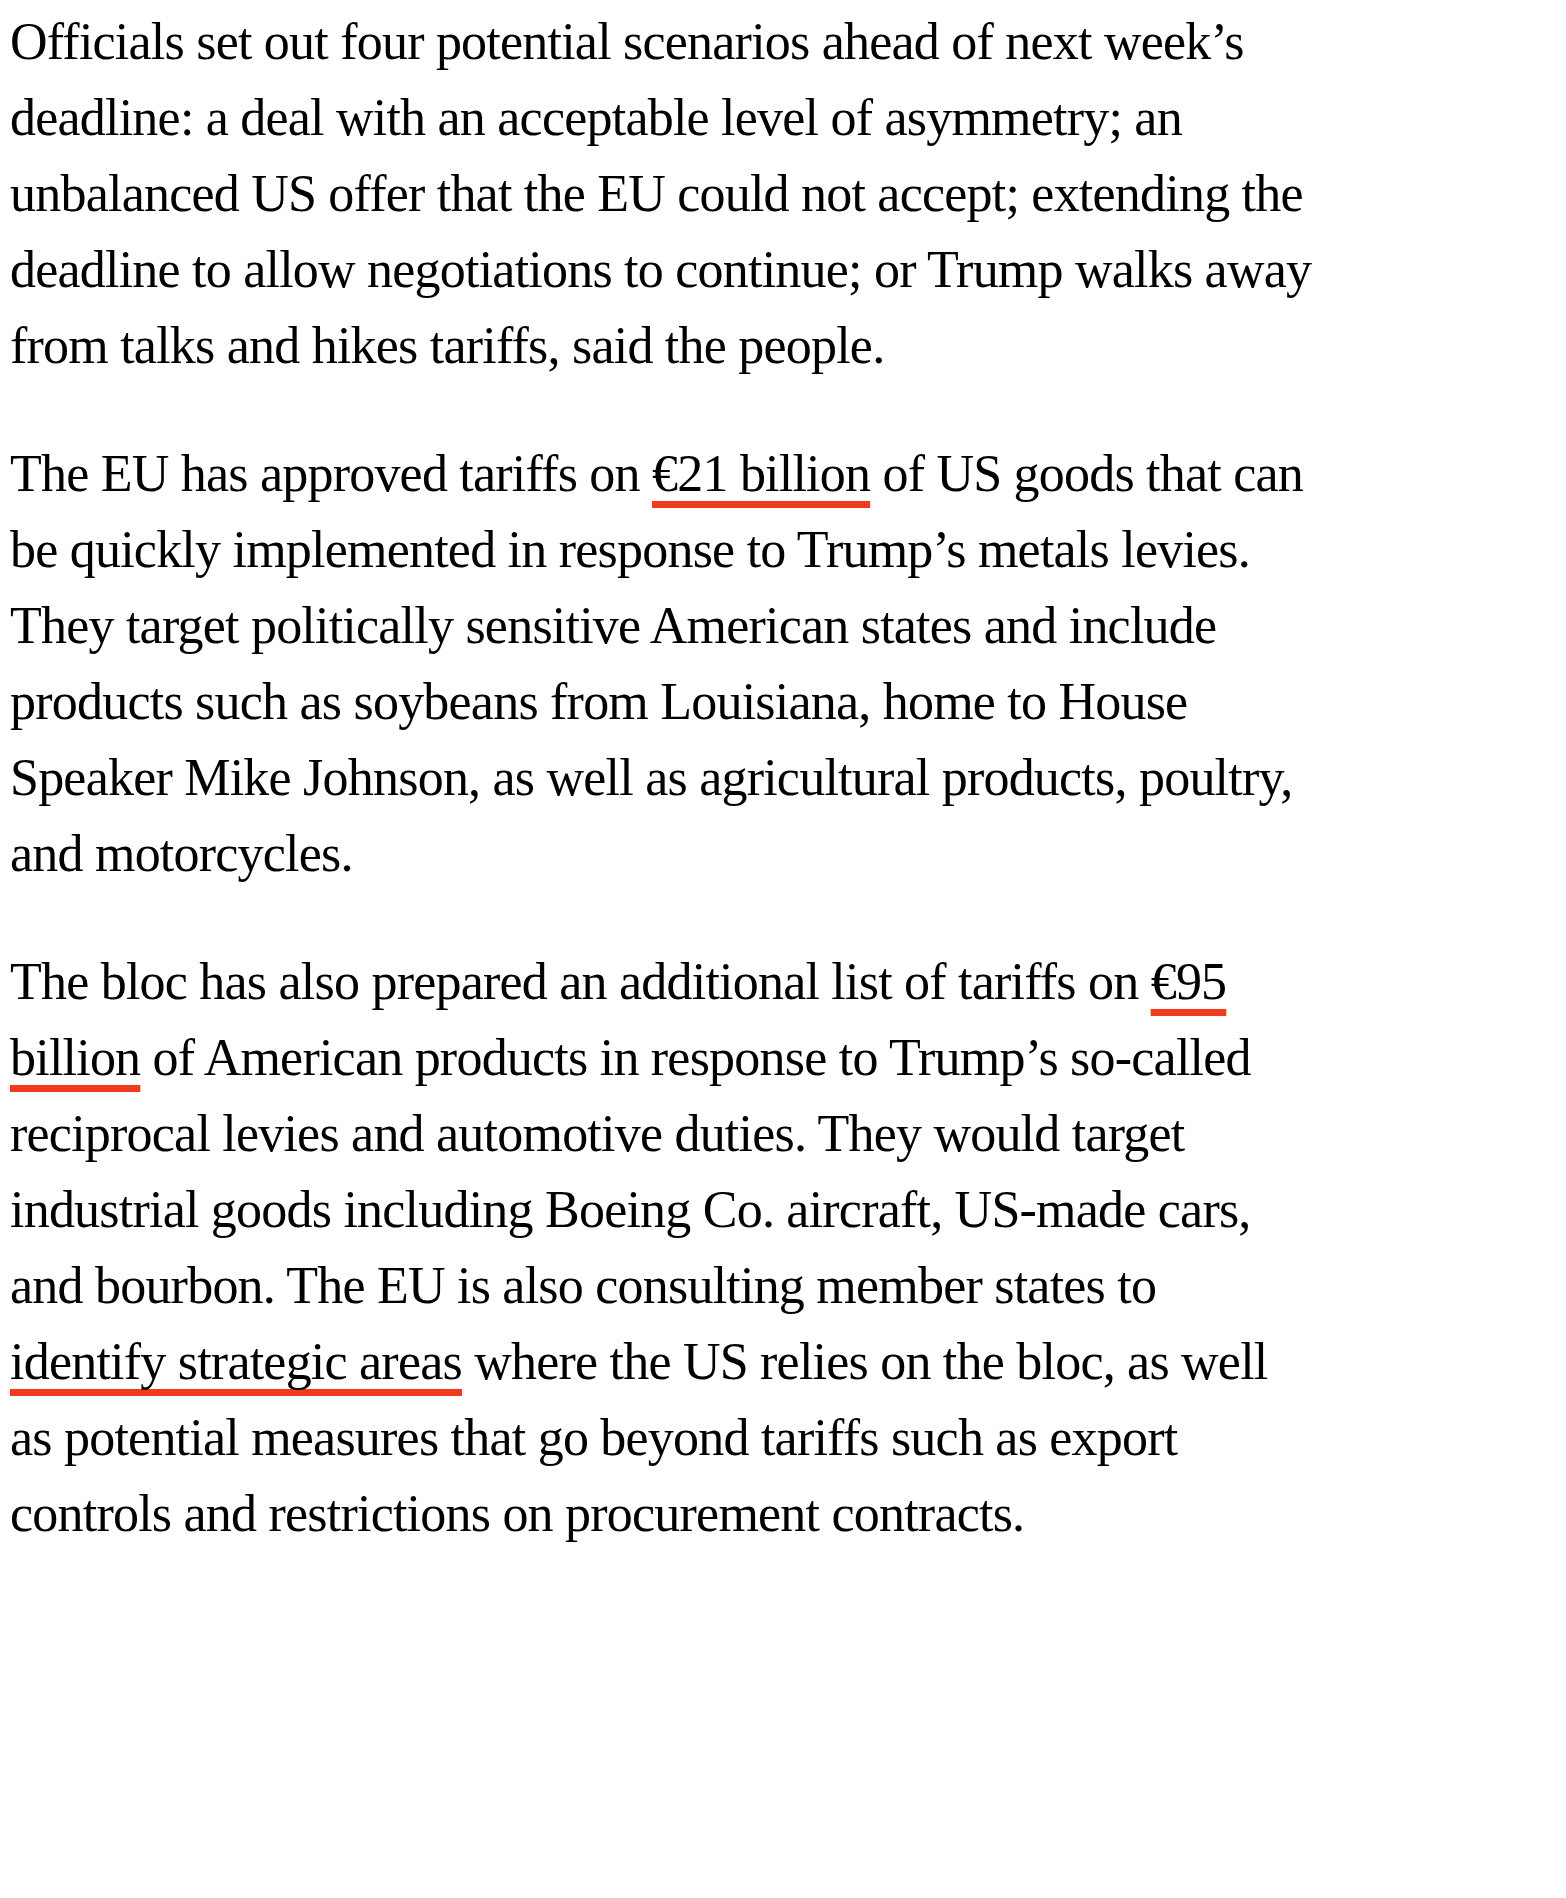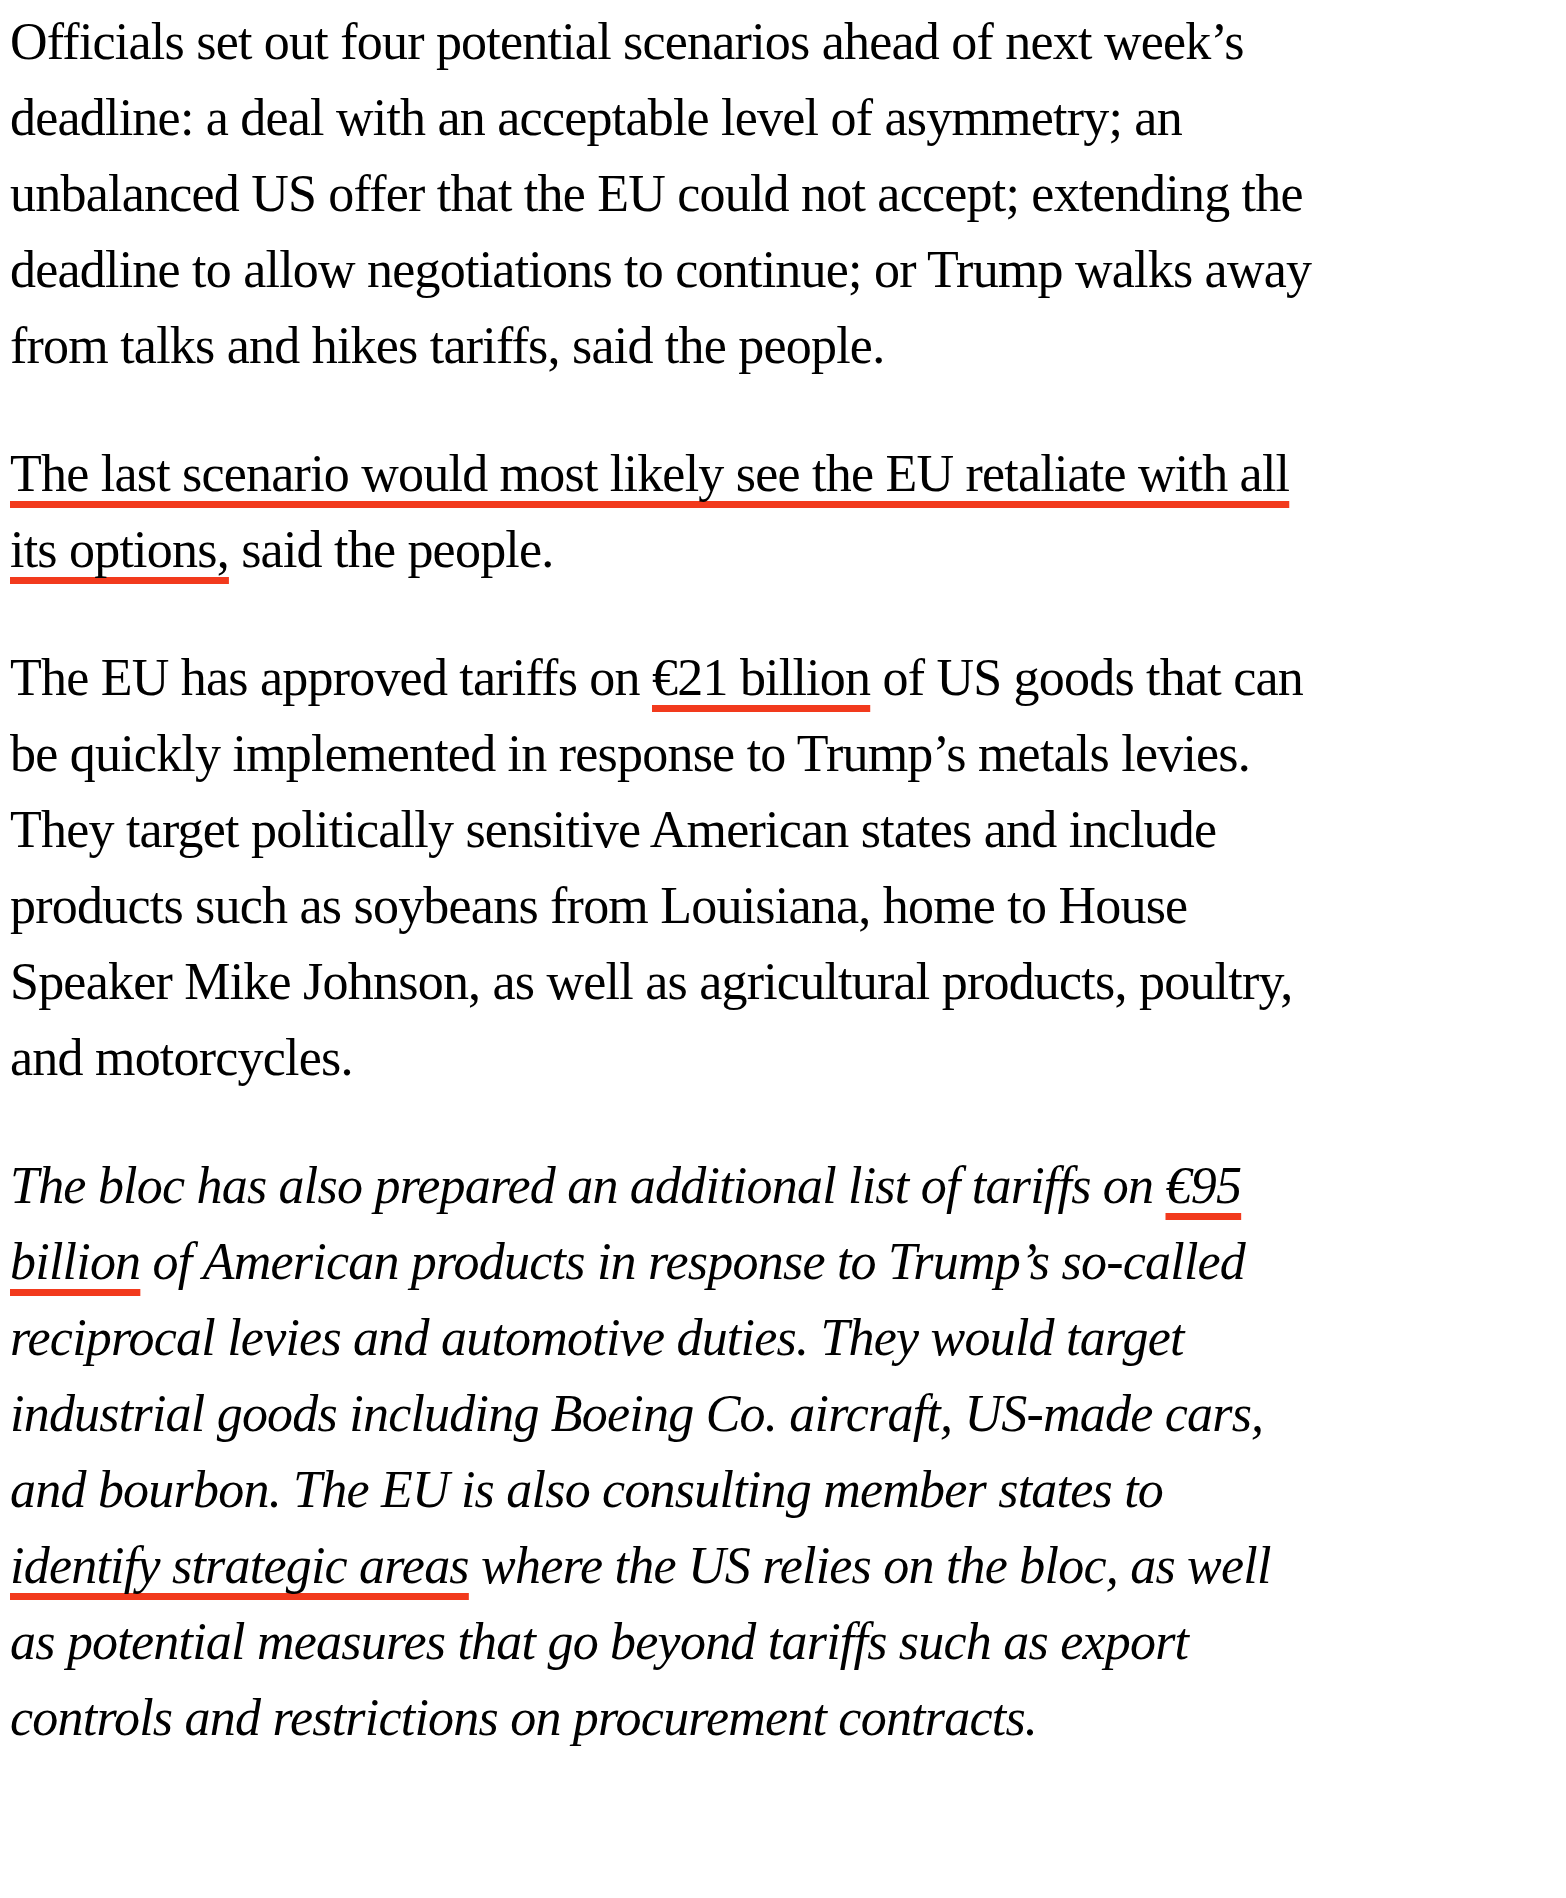--- a/index.html
+++ b/index.html
@@ -17,36 +17,34 @@
     margin: 0 0 52px 0;
     font-family: "Liberation Serif", "DejaVu Serif", serif;
     font-size: 52px;
     line-height: 76px;
     letter-spacing: -0.015em;
     color: var(--text-color, #000000);
     font-kerning: normal;
   }
   .article-body p:last-child {
     margin-bottom: 0;
-    font-style: italic;
   }
   .inline-link {
     color: inherit;
     cursor: pointer;
     text-decoration: underline;
     text-decoration-color: var(--link-underline, #f23a1d);
     text-decoration-thickness: 7px;
     text-underline-offset: 10px;
     text-decoration-skip-ink: none;
   }
   .text-segment {
     text-decoration: none;
   }
 </style>
 </head>
 <body>
 
 <article class="article-body" id="article-body">
     <p><span class="text-segment">Officials set out four potential scenarios ahead of next week’s deadline: a deal with an acceptable level of asymmetry; an unbalanced US offer that the EU could not accept; extending the deadline to allow negotiations to continue; or Trump walks away from talks and hikes tariffs, said the people.</span></p>
-    <p><a class="inline-link">The last scenario would most likely see the EU retaliate with all its options,</a><span class="text-segment"> said the people.</span></p>
     <p><span class="text-segment">The EU has approved tariffs on </span><a class="inline-link">€21 billion</a><span class="text-segment"> of US goods that can be quickly implemented in response to Trump’s metals levies. They target politically sensitive American states and include products such as soybeans from Louisiana, home to House Speaker Mike Johnson, as well as agricultural products, poultry, and motorcycles.</span></p>
     <p><span class="text-segment">The bloc has also prepared an additional list of tariffs on </span><a class="inline-link">€95 billion</a><span class="text-segment"> of American products in response to Trump’s so-called reciprocal levies and automotive duties. They would target industrial goods including Boeing Co. aircraft, US-made cars, and bourbon. The EU is also consulting member states to </span><a class="inline-link">identify strategic areas</a><span class="text-segment"> where the US relies on the bloc, as well as potential measures that go beyond tariffs such as export controls and restrictions on procurement contracts.</span></p>
   </article>
 
 </body></html>

